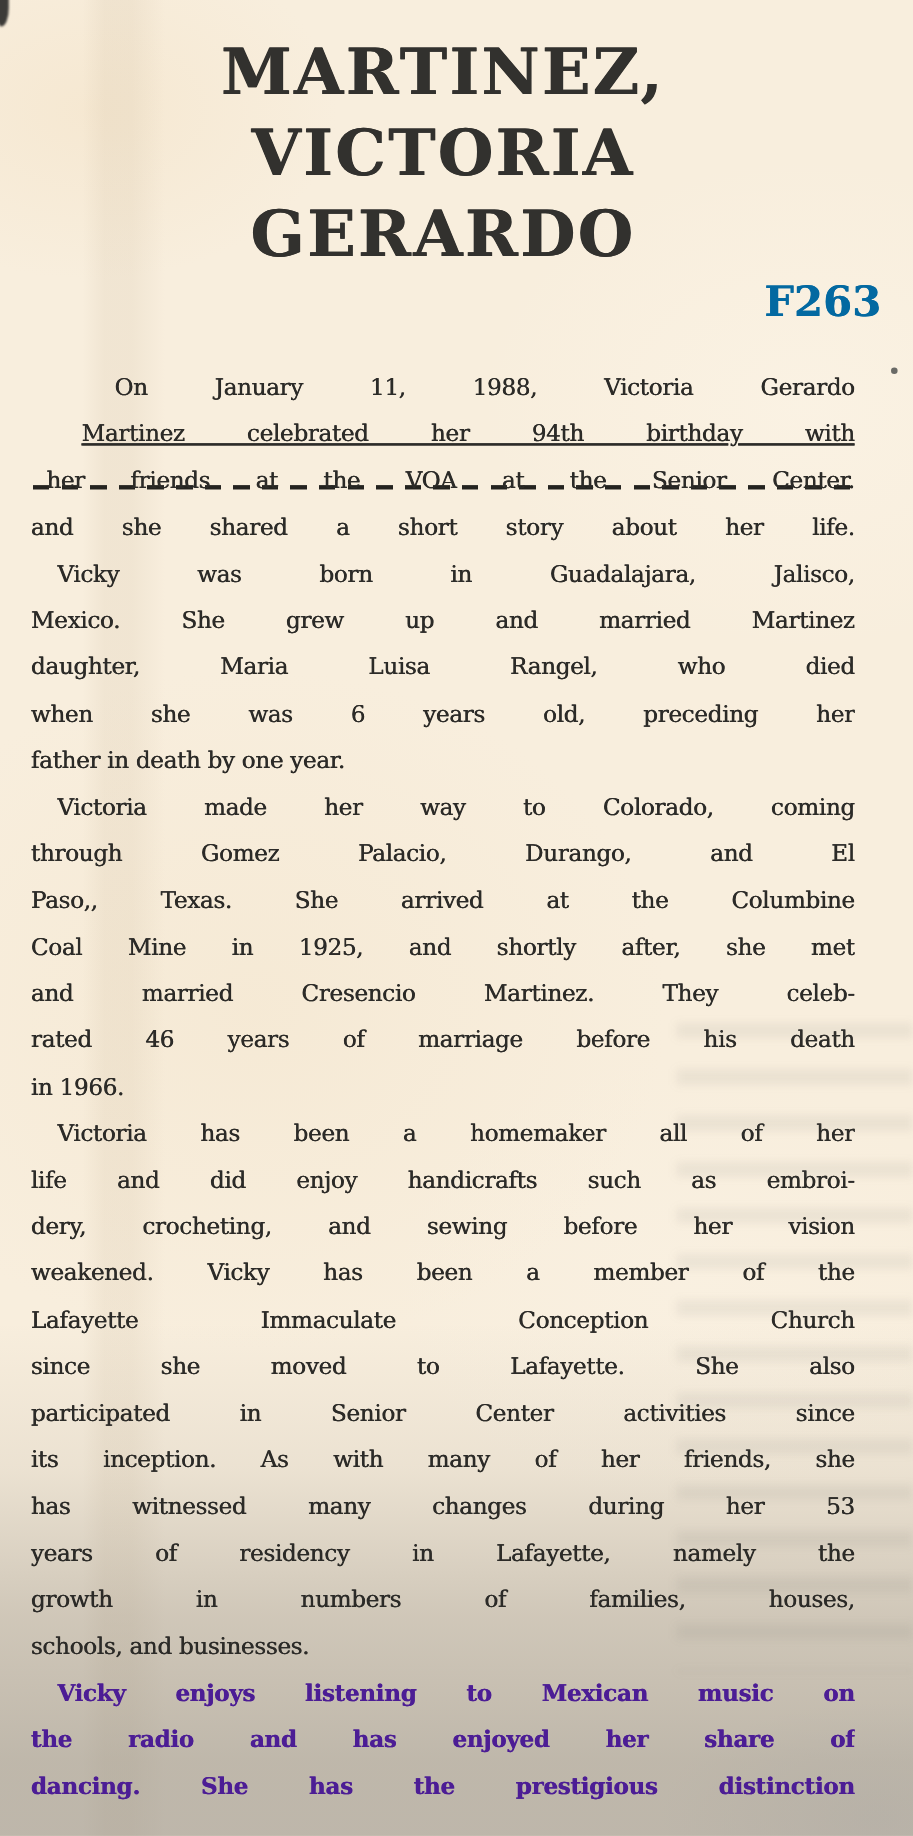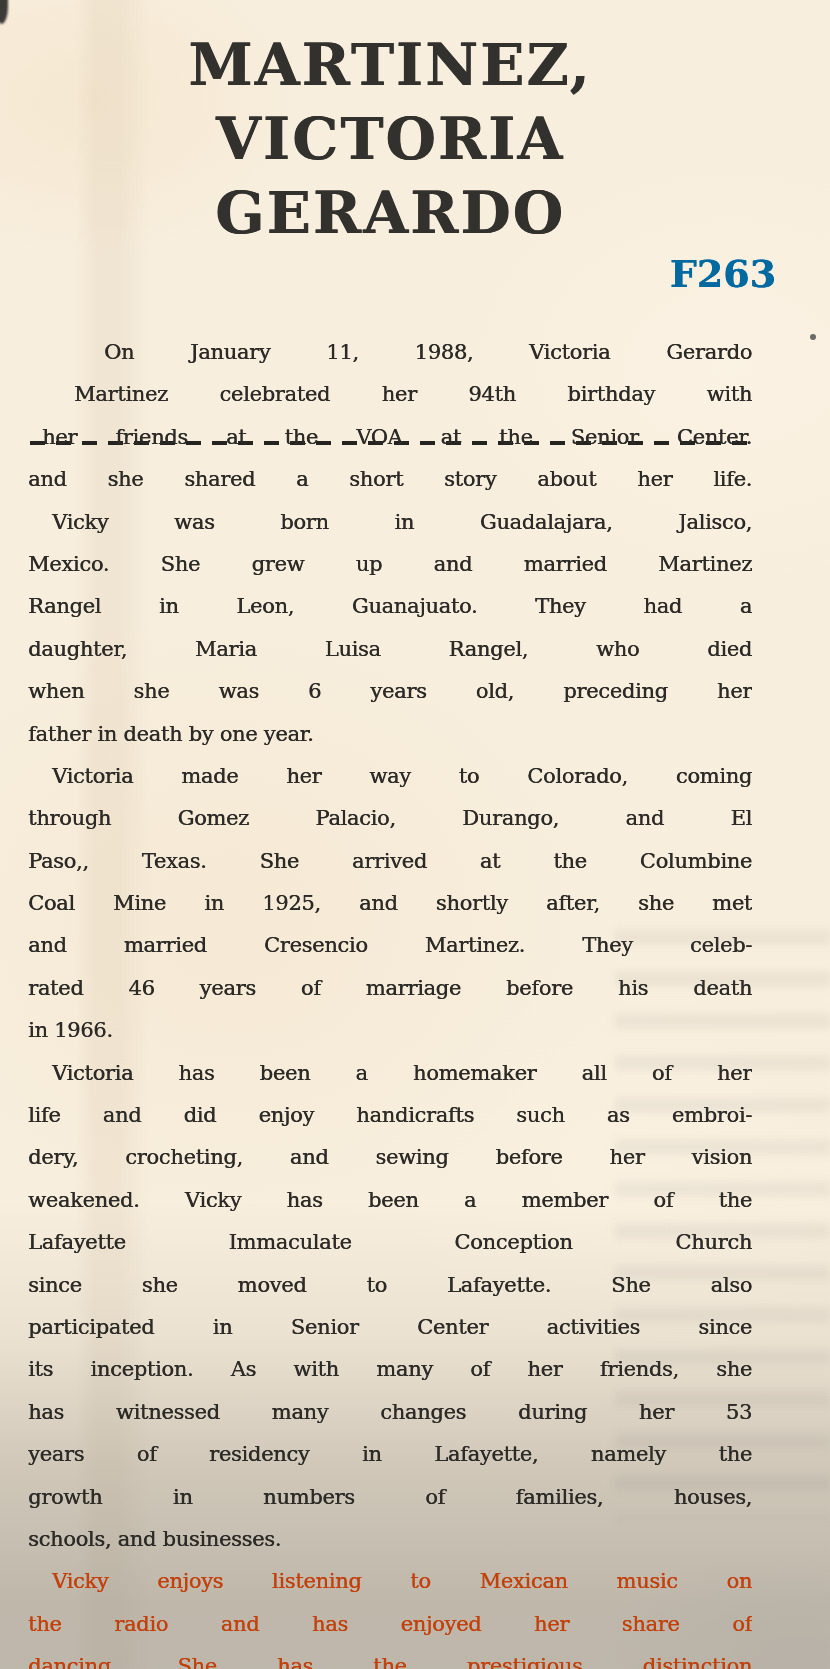--- a/index.html
+++ b/index.html
@@ -28,21 +28,21 @@
       radial-gradient(ellipse 420px 320px at 88% 22%, rgba(252,245,232,0.55), rgba(252,245,232,0) 70%),
       radial-gradient(ellipse 520px 430px at 28% 55%, rgba(243,229,205,0.5), rgba(243,229,205,0) 72%),
       radial-gradient(ellipse 380px 300px at 75% 70%, rgba(250,242,228,0.45), rgba(250,242,228,0) 70%);
     color: #2c2b28;
   }
 
   .page {
     position: relative;
     width: 830px; height: 1669px;
     box-sizing: border-box;
-    padding: 0 78px 0 28px;
+    padding: 0 53px 0 28px;
     overflow: hidden;
   }
 
   
   .title {
     margin-top: 28px;
     text-align: center;
     font-size: 58px;
     line-height: 74px;
     font-weight: 700;
@@ -78,36 +78,37 @@
   }
   
   .line.just::after {
     content: "";
     display: inline-block;
     width: 100%;
     height: 0;
   }
   .line.indent { padding-left: 24px; }
   .line.p1l1   { padding-left: 76px; }
-  .line.p1l2   { padding-left: 46px; }
+  .line.p1l2   { padding-left: 46px; text-decoration: underline; }
   .line.p1l3   { margin-left: 2px; }
 
   
   .dashed-underline {
     padding-left: 12px;
     background-image: repeating-linear-gradient(90deg, #24231f 0 15px, rgba(0,0,0,0) 15px 26px);
     background-size: 100% 4px;
     background-repeat: no-repeat;
     background-position: 0 calc(100% - 4px);
   }
 
   
   .para.fuzzy .line {
     filter: blur(0.55px);
-    color: #c2410c;
+    color: #4c1d95;
+    font-weight: bold;
   }
 
   
   .corner-mark {
     position: absolute;
     left: -3px; top: -4px;
     width: 11px; height: 28px;
     background: #3c3b38;
     border-radius: 0 0 60% 40%;
     filter: blur(1px);
@@ -150,21 +151,20 @@
   <div class="article-body">
       <div class="para">
         <div class="line just p1l1">On January 11, 1988, Victoria Gerardo</div>
         <div class="line just p1l2">Martinez celebrated her 94th birthday with</div>
         <div class="line just p1l3"><span class="dashed-underline">her friends at the VOA at the Senior Center.</span></div>
         <div class="line just">and she shared a short story about her life.</div>
       </div>
       <div class="para">
         <div class="line just indent">Vicky was born in Guadalajara, Jalisco,</div>
         <div class="line just">Mexico. She grew up and married Martinez</div>
-        <div class="line just">Rangel in Leon, Guanajuato. They had a</div>
         <div class="line just">daughter, Maria Luisa Rangel, who died</div>
         <div class="line just">when she was 6 years old, preceding her</div>
         <div class="line">father in death by one year.</div>
       </div>
       <div class="para">
         <div class="line just indent">Victoria made her way to Colorado, coming</div>
         <div class="line just">through Gomez Palacio, Durango, and El</div>
         <div class="line just">Paso,, Texas. She arrived at the Columbine</div>
         <div class="line just">Coal Mine in 1925, and shortly after, she met</div>
         <div class="line just">and married Cresencio Martinez. They celeb-</div>

